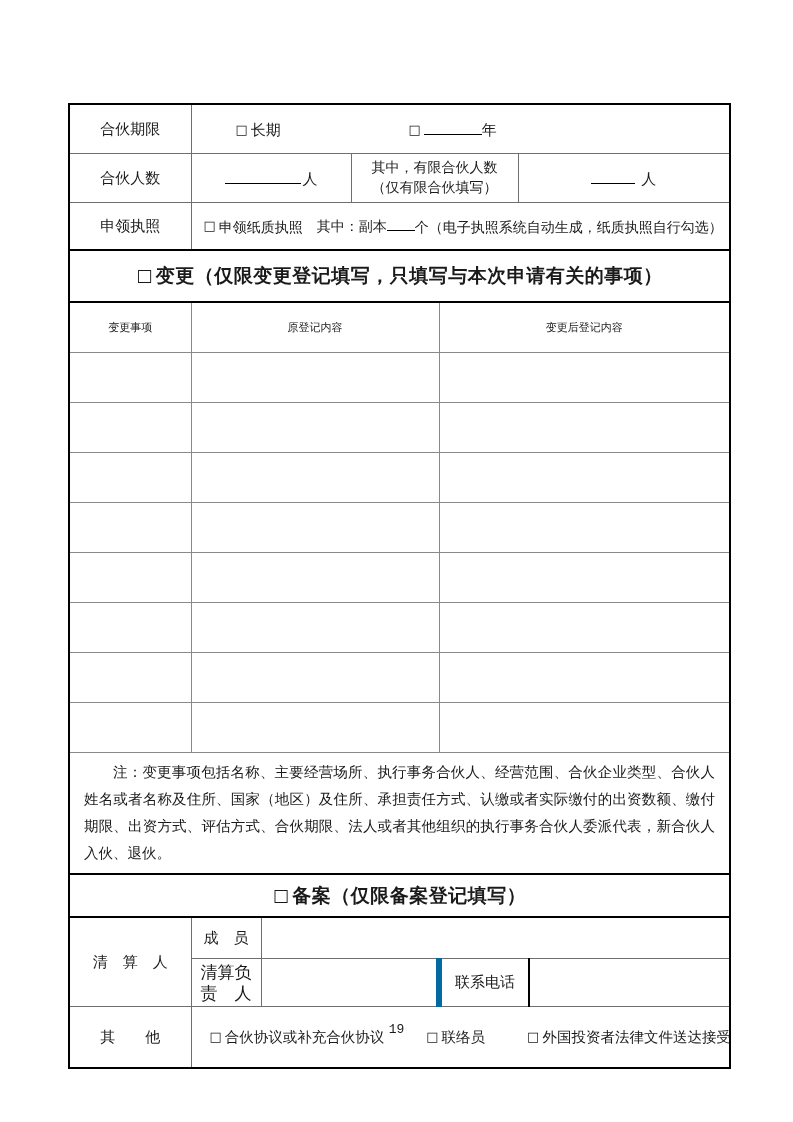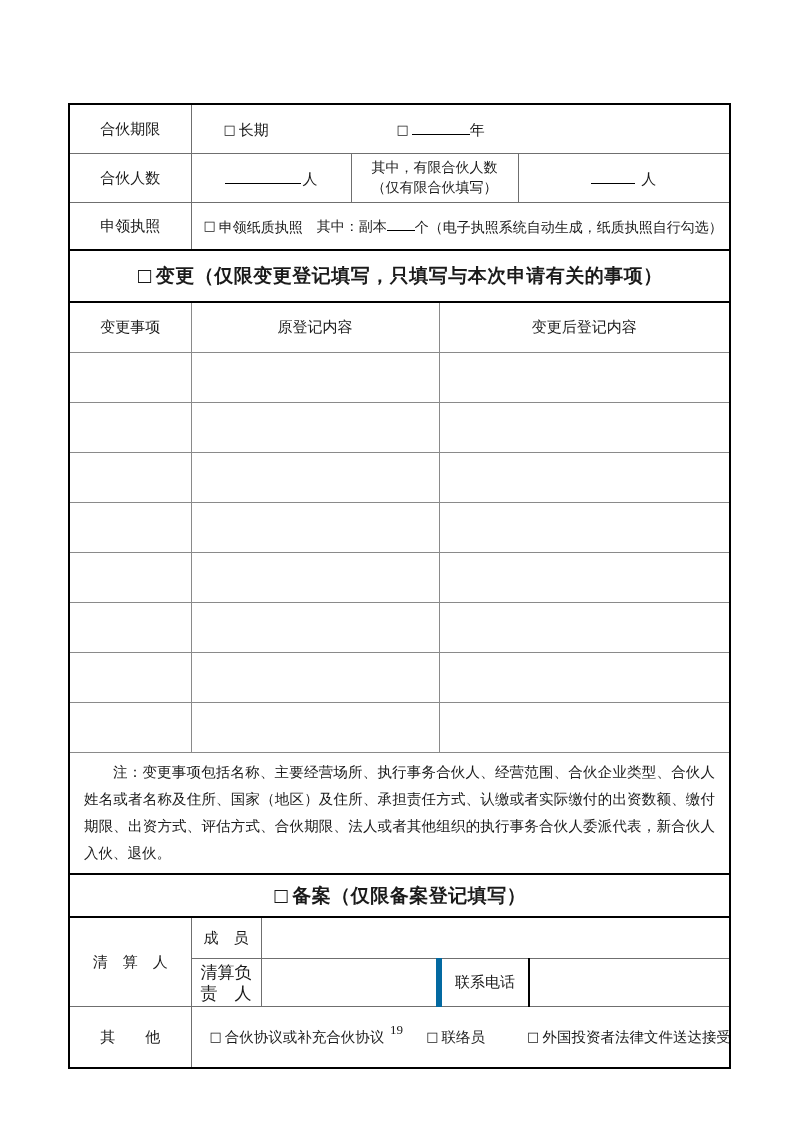--- a/index.html
+++ b/index.html
@@ -52,36 +52,36 @@
     font-family:"Liberation Sans","DejaVu Sans",sans-serif;
     font-weight:bold;
     font-size:19px;
     letter-spacing:0.5px;
     white-space:nowrap;
   }
   .sec-title .cb{font-size:17px;font-weight:bold;}
 
   
   tr.r-col-header td, tr.change-empty-row td{border-color:#8a8a8a;}
-  tr.r-col-header td{font-size:15px;}
+  tr.r-col-header td{font-size:11px;}
 
   
   .note-cell{
     padding:6px 14px 6px 14px;
     vertical-align:top;
   }
   .note-text{
     font-size:14.5px;
     line-height:27px;
     text-align:justify;
     text-indent:2em;
   }
 
   
-  .term-cell{padding-left:32px;}
+  .term-cell{padding-left:44px;}
   .term-opt2{margin-left:124px;}
 
   
   .limited-note{font-size:14px;line-height:20px;text-align:center;}
 
   
   .license-cell{padding-left:12px;font-size:14px;white-space:nowrap;margin-top:40px;}
   .license-mid{margin-left:14px;}
 
   
@@ -108,21 +108,21 @@
   .blank-partners{width:76px;margin-right:2px;}
   .blank-limited{width:44px;margin-right:6px;}
   .blank-copies{width:28px;}
 
   .pagenum{
     position:absolute;
     left:0;right:0;
     top:1022px;
     text-align:center;
     font-size:13px;
-    font-family:Liberation Serif, serif;
+    font-family:Liberation Mono, monospace;
   }
 </style>
 </head>
 <body>
 
 <div class="page">
   <table class="form">
     <colgroup>
       <col style="width:122px">
       <col style="width:70px">

